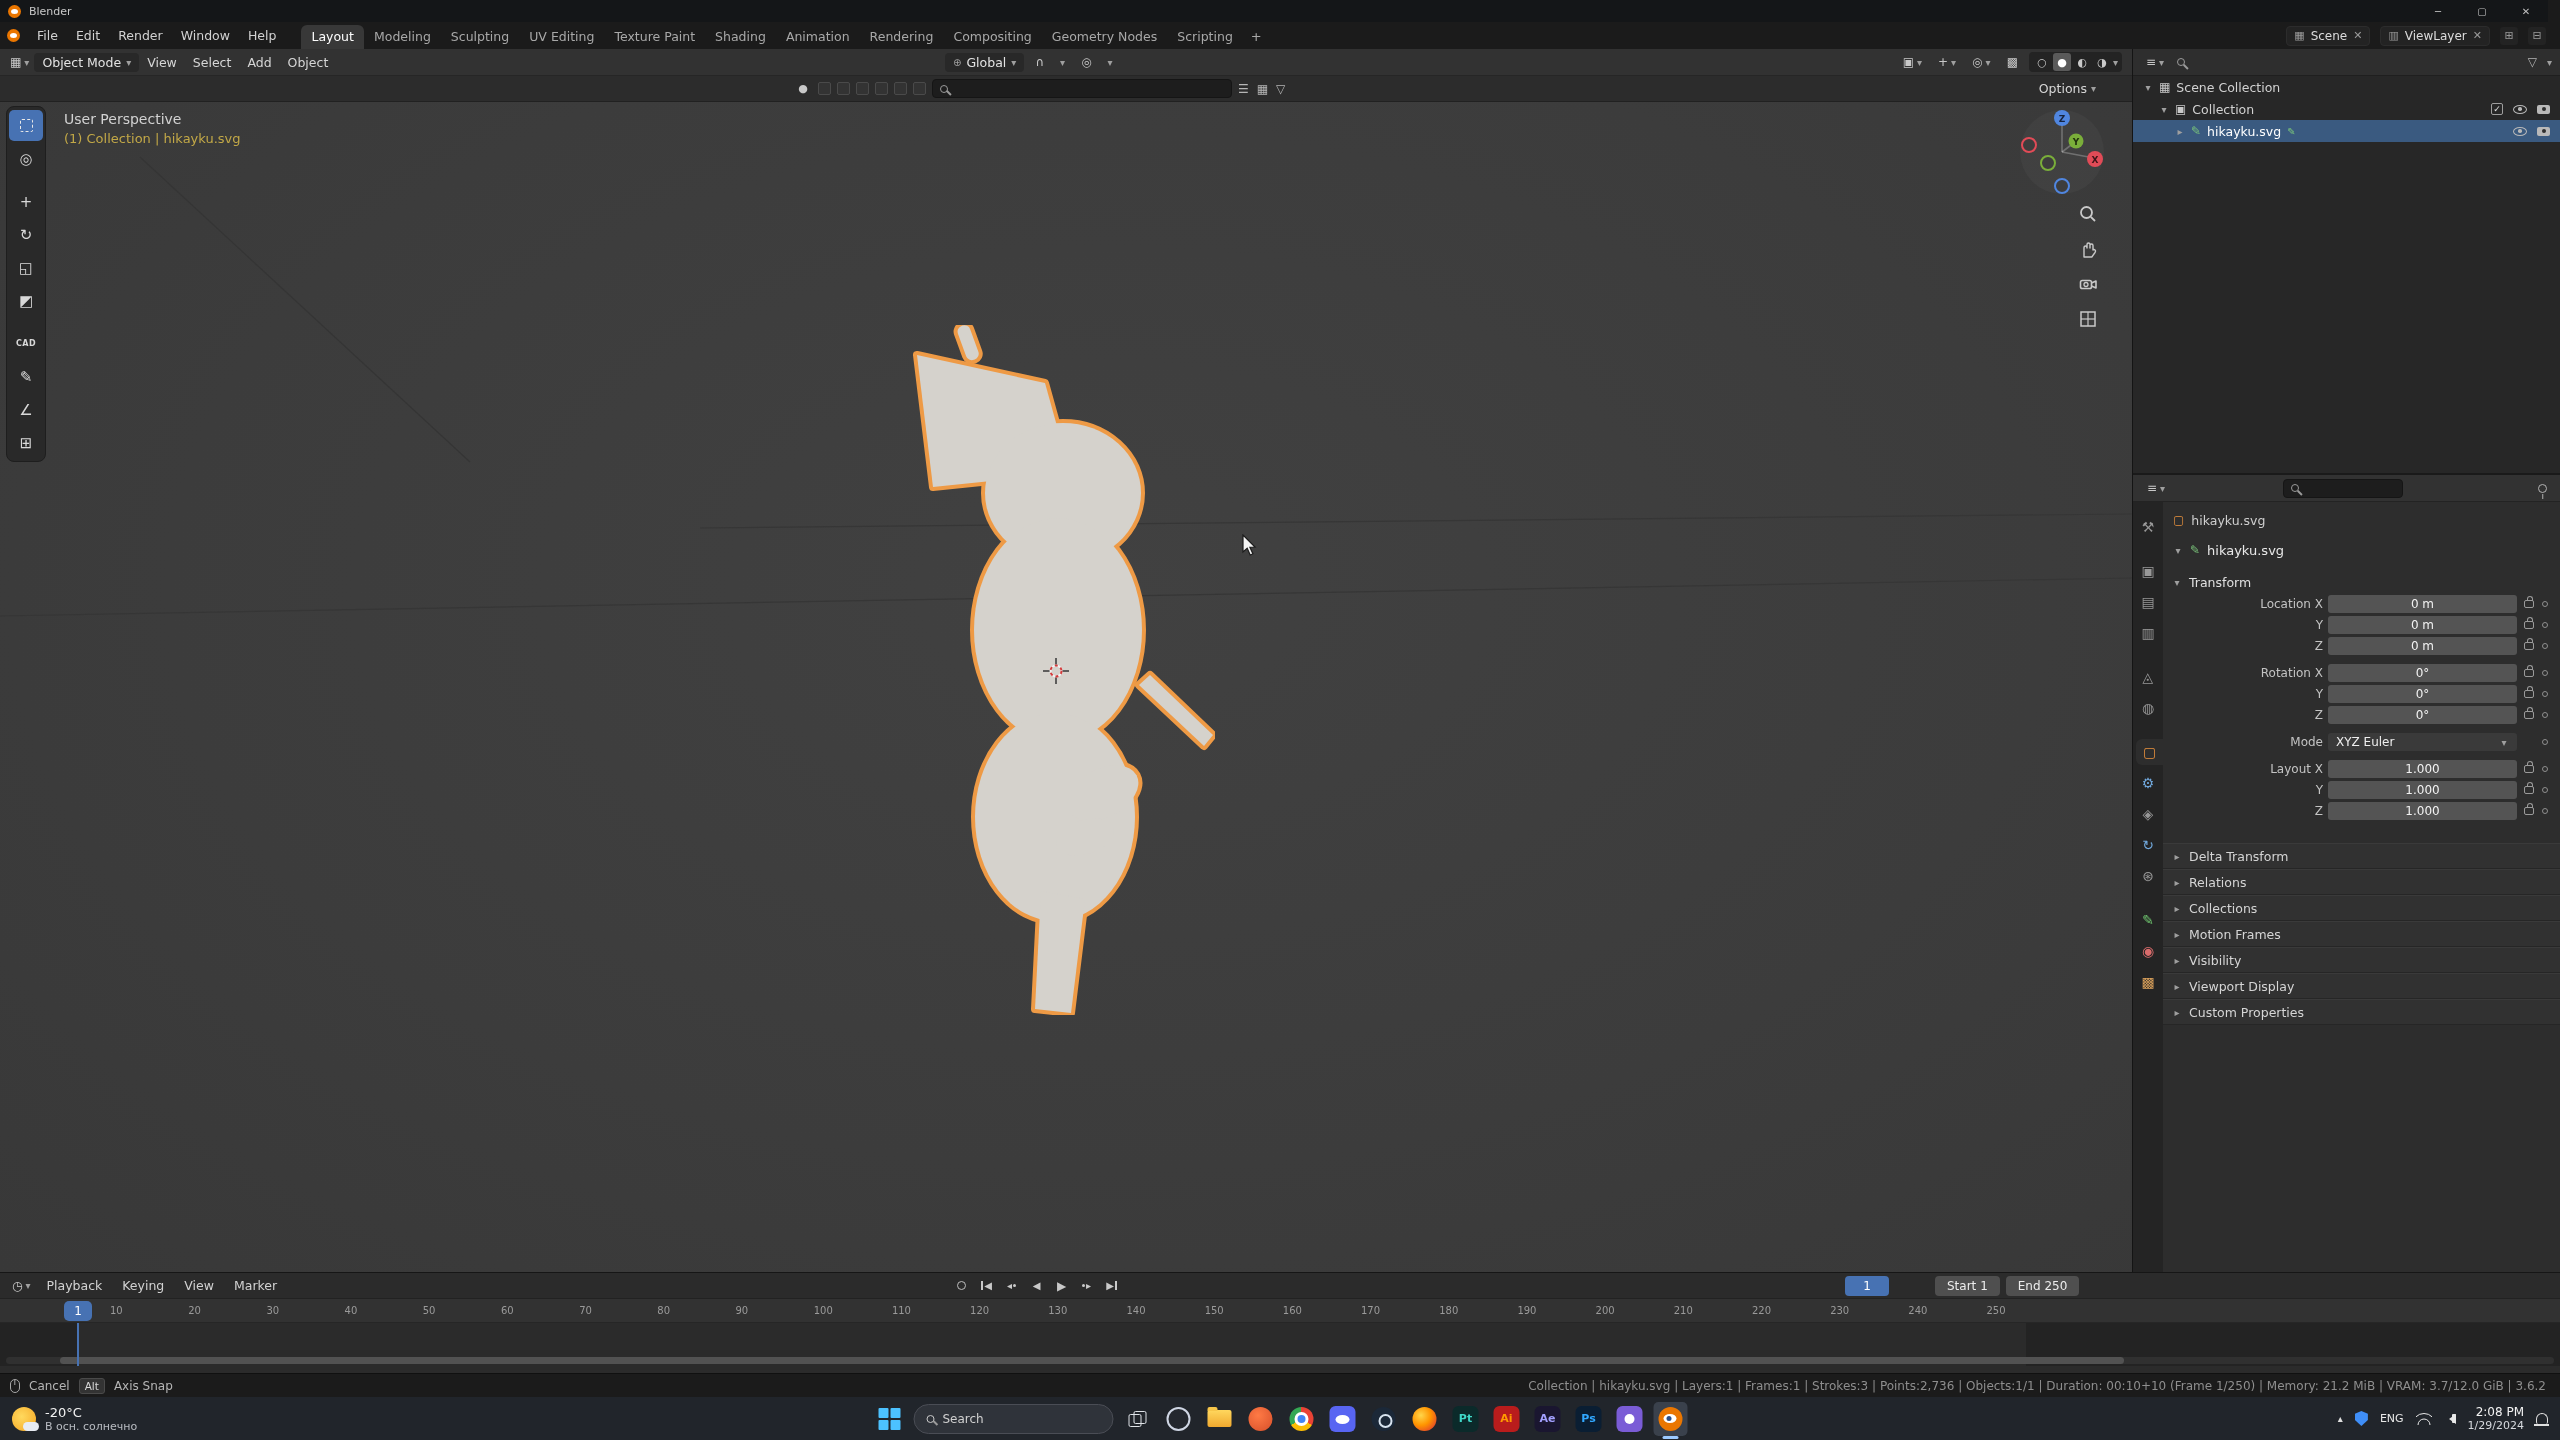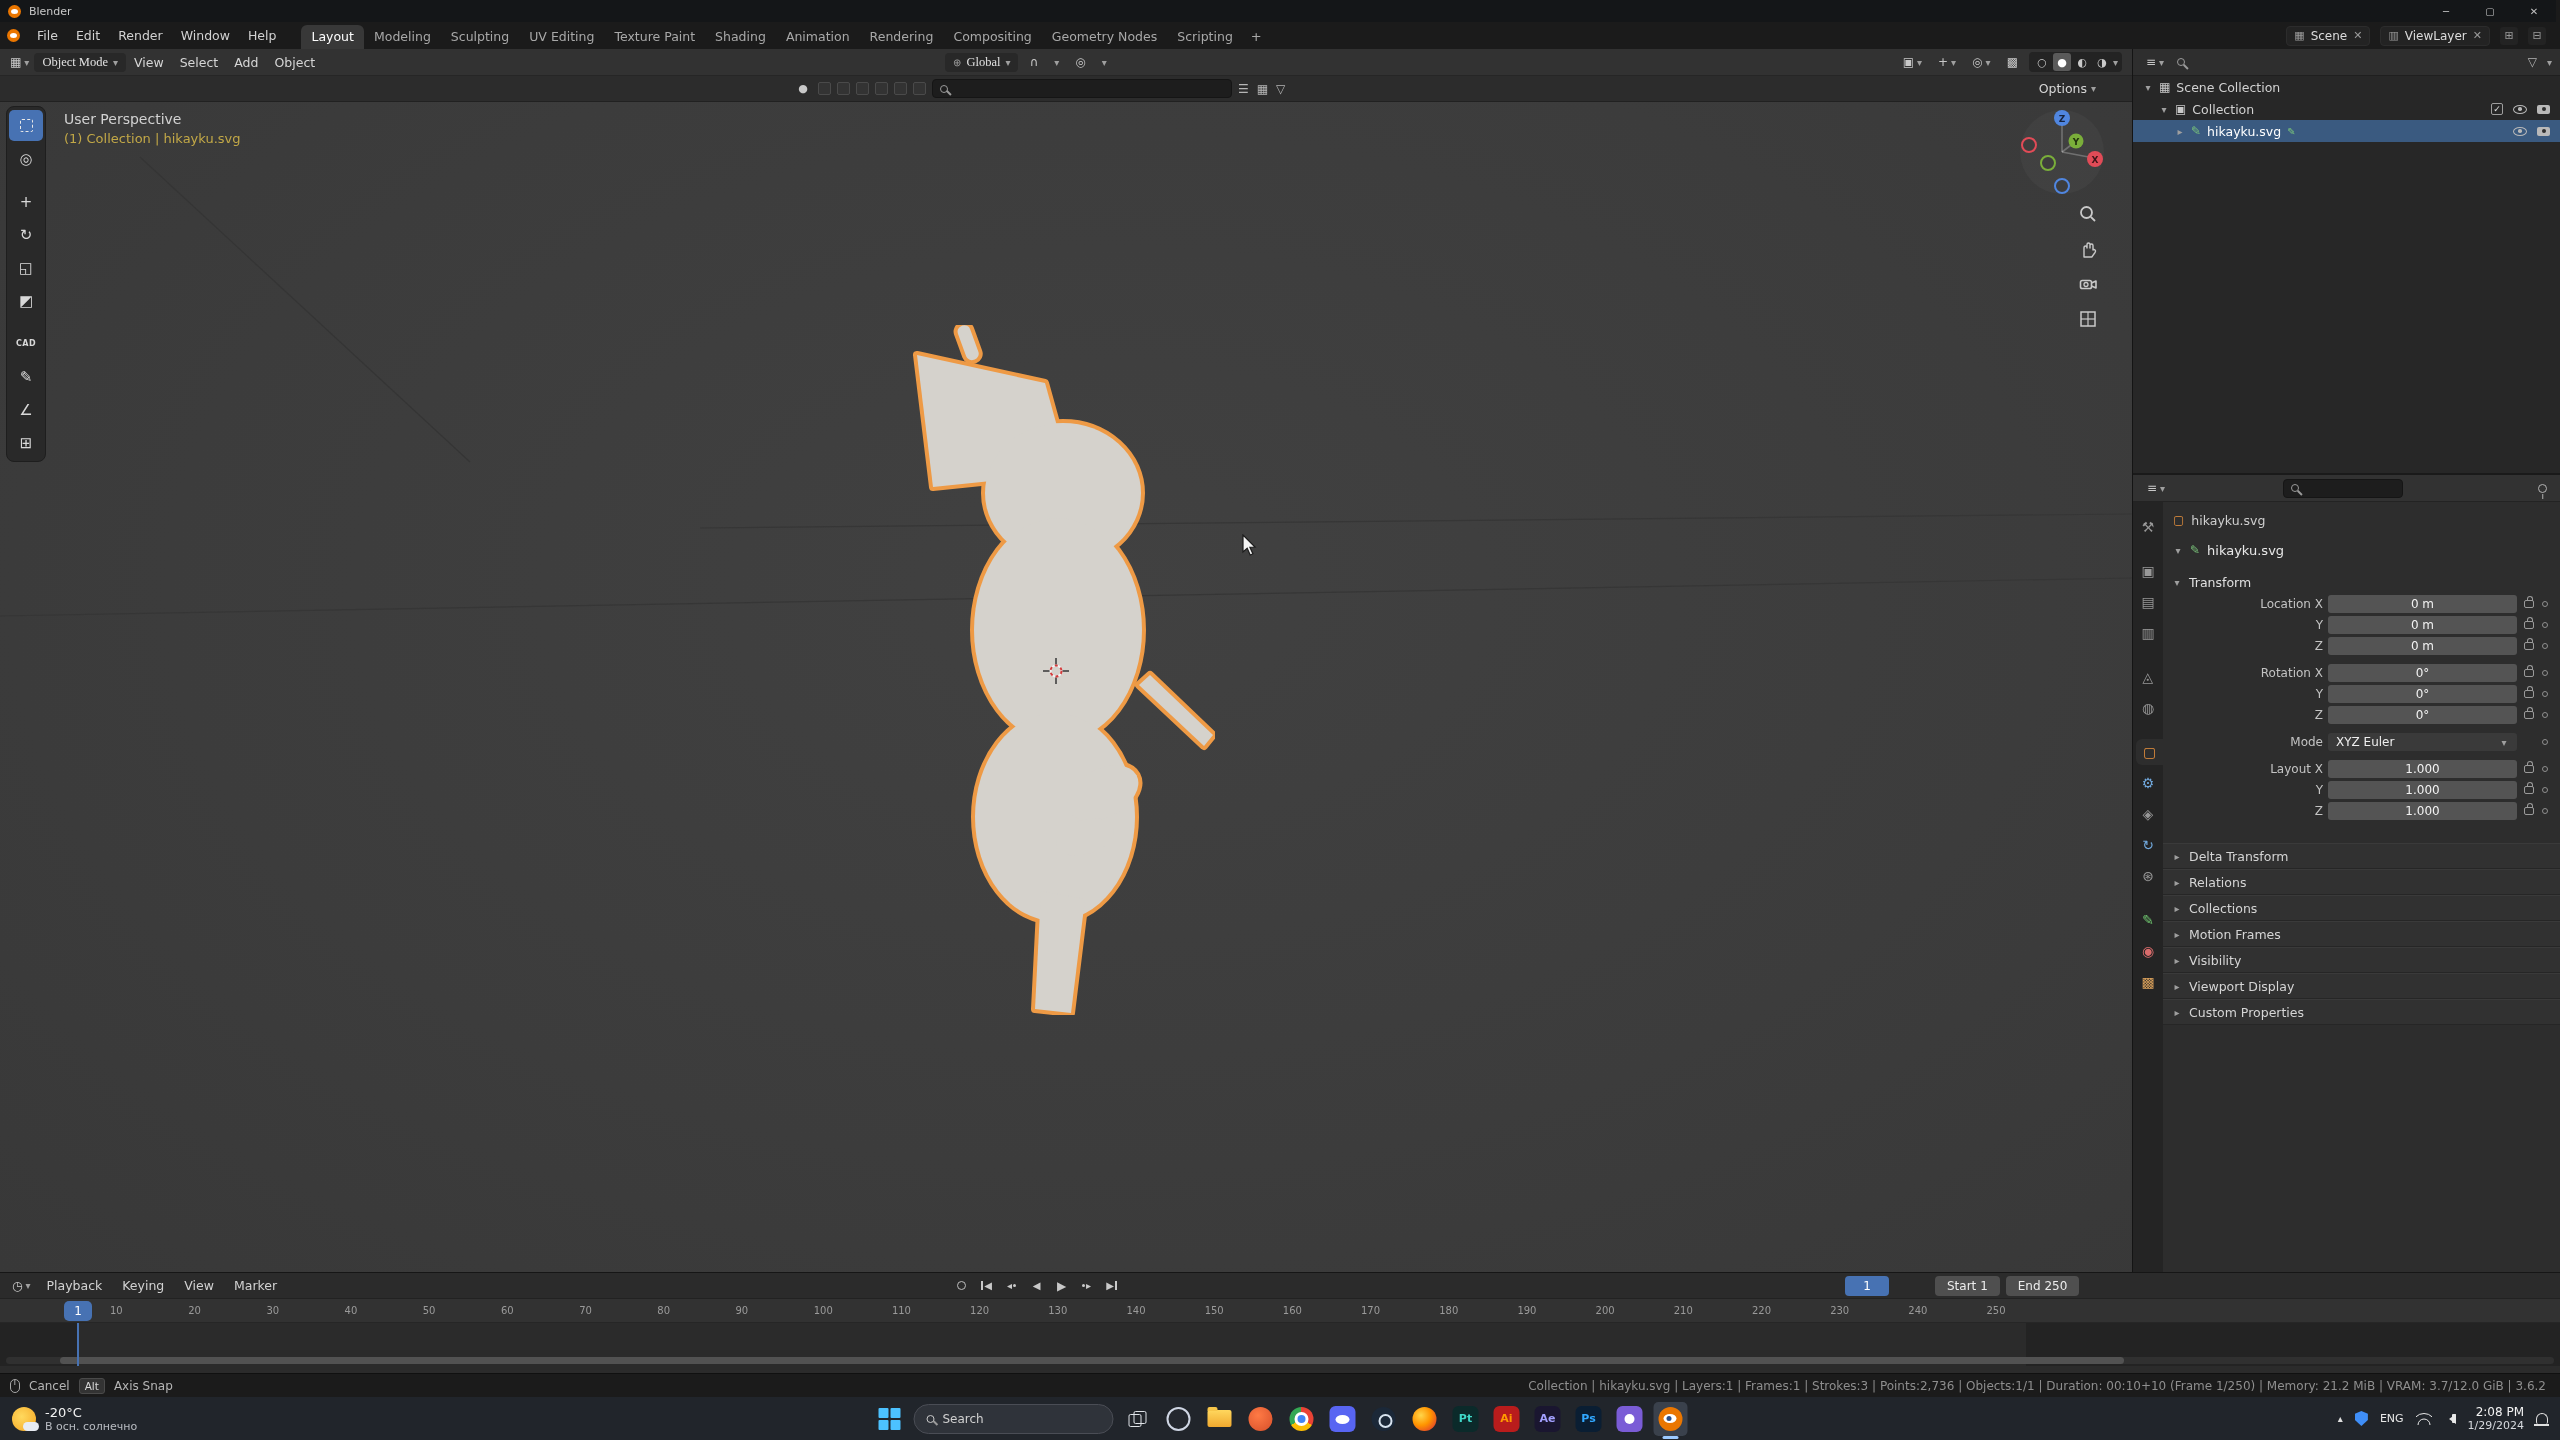--- a/index.html
+++ b/index.html
@@ -1,21 +1,21 @@
 <!DOCTYPE html>
 <html><head>
 <meta charset="utf-8">
 <style>
   * { box-sizing: border-box; margin: 0; padding: 0; }
   html,body { width:2560px; height:1440px; overflow:hidden; }
   body { font-family:"DejaVu Sans", sans-serif; background:#1b1b1b; color:#d4d4d4; font-size:13px; position:relative; }
   #app { position:absolute; inset:0; }
 
   
-  #titlebar { position:absolute; left:0; top:0; right:4px; height:22px; background:#141618; display:flex; align-items:center; padding-left:8px; }
+  #titlebar { position:absolute; left:0; top:0; right:12px; height:22px; background:#141618; display:flex; align-items:center; padding-left:8px; }
   .blender-mark { width:13px; height:13px; border-radius:50%; background:#ea7600; position:relative; margin-right:8px; }
   .blender-mark::before { content:''; position:absolute; left:3px; top:4px; width:7px; height:5px; border-radius:50%; background:#fff; }
   #titlebar .title { font-size:11px; color:#c8c8c8; }
   .win-controls { margin-left:auto; display:flex; height:100%; }
   .win-btn { width:44px; height:100%; display:flex; align-items:center; justify-content:center; font-size:10px; color:#c2c2c2; }
 
   
   #menubar { position:absolute; left:0; top:22px; right:0; height:27px; background:#1b1b1b; display:flex; align-items:center; padding:0 6px; }
   .mb-icon { width:22px; height:20px; display:flex; align-items:center; justify-content:center; }
   .menu-item { padding:3px 9px; border-radius:4px; font-size:12.5px; color:#d2d2d2; }
@@ -27,21 +27,21 @@
   .id-pill { display:flex; align-items:center; gap:6px; background:#232323; border:1px solid #2c2c2c; border-radius:4px; height:20px; padding:0 7px; font-size:12px; color:#dcdcdc; }
   .id-pill .g { color:#9a9a9a; font-size:11px; }
   .mini-btn { width:18px; height:18px; display:flex; align-items:center; justify-content:center; color:#9a9a9a; font-size:11px; background:#232323; border-radius:3px; }
 
   
   #main { position:absolute; left:0; top:49px; right:0; bottom:168px; }
   #viewport { position:absolute; left:0; top:0; right:427px; bottom:0; border-right:1px solid #141414; }
 
   .vph1 { height:27px; background:#323232; border-bottom:1px solid #262626; display:flex; align-items:center; padding:0 5px; position:relative; }
   .vph2 { height:26px; background:#2c2c2c; border-bottom:1px solid #212121; display:flex; align-items:center; position:relative; }
-  .dd { display:flex; align-items:center; gap:5px; background:#282828; border-radius:4px; padding:2px 8px; font-size:12.5px; color:#e2e2e2;font-family:Liberation Serif, serif; }
+  .dd { display:flex; align-items:center; gap:5px; background:#282828; border-radius:4px; padding:2px 8px; font-size:12.5px; color:#e2e2e2; }
   .dd .g, .hg { color:#9f9f9f; font-size:10px; }
   .vmenu { padding:3px 8px; font-size:12.5px; color:#d6d6d6; }
   .hcenter { position:absolute; left:945px; display:flex; align-items:center; gap:6px; }
   .hright { position:absolute; right:10px; display:flex; align-items:center; gap:6px; }
   .hbtn { display:flex; align-items:center; gap:3px; padding:2px 5px; border-radius:4px; color:#c8c8c8; font-size:12px; }
   .shade-group { display:flex; align-items:center; gap:2px; background:#232323; border-radius:4px; padding:1px 4px; }
   .shade { width:18px; height:18px; display:flex; align-items:center; justify-content:center; font-size:11px; color:#c9c9c9; border-radius:3px; }
   .shade.active { background:#5a5a5a; color:#fff; }
 
   .ts-left { position:absolute; left:794px; display:flex; align-items:center; gap:6px; }

